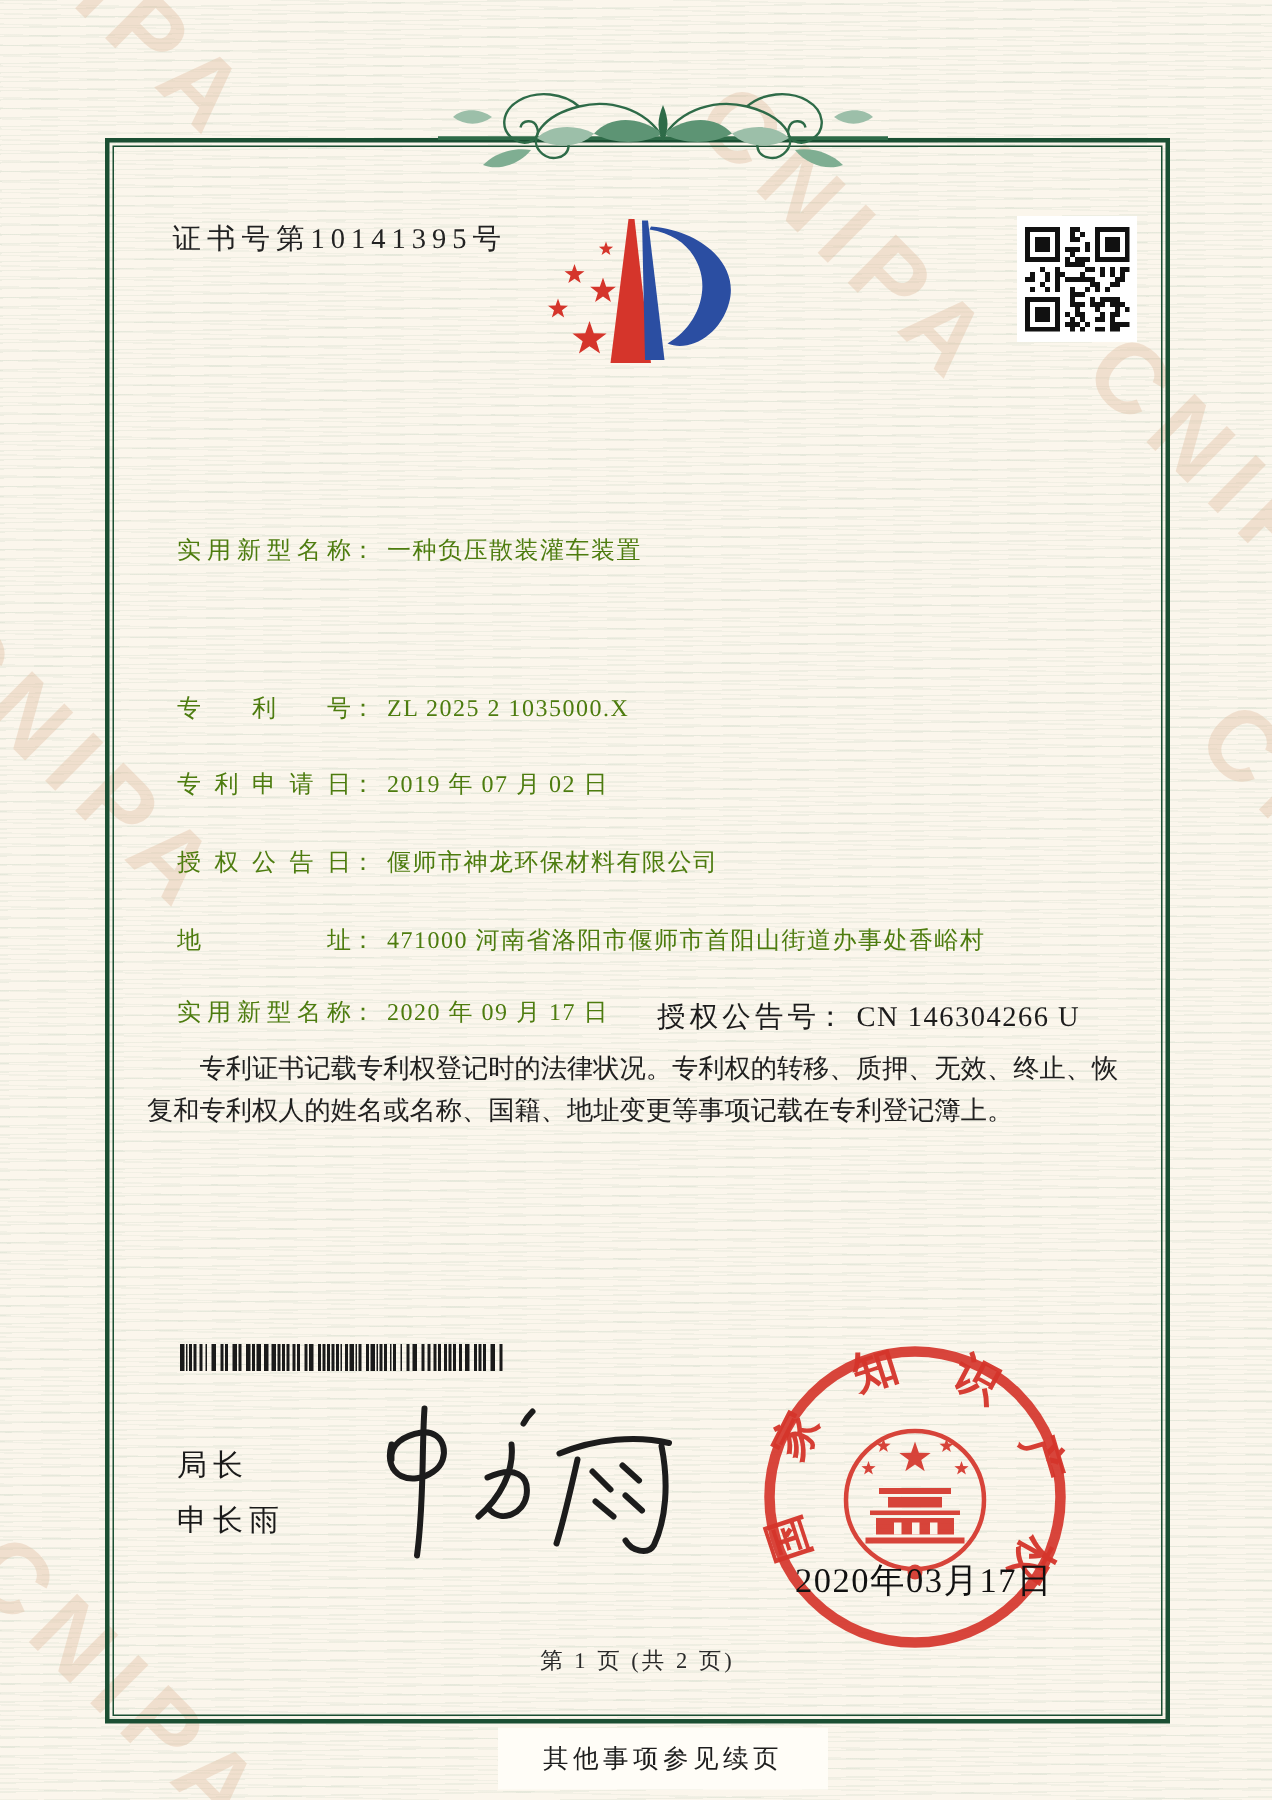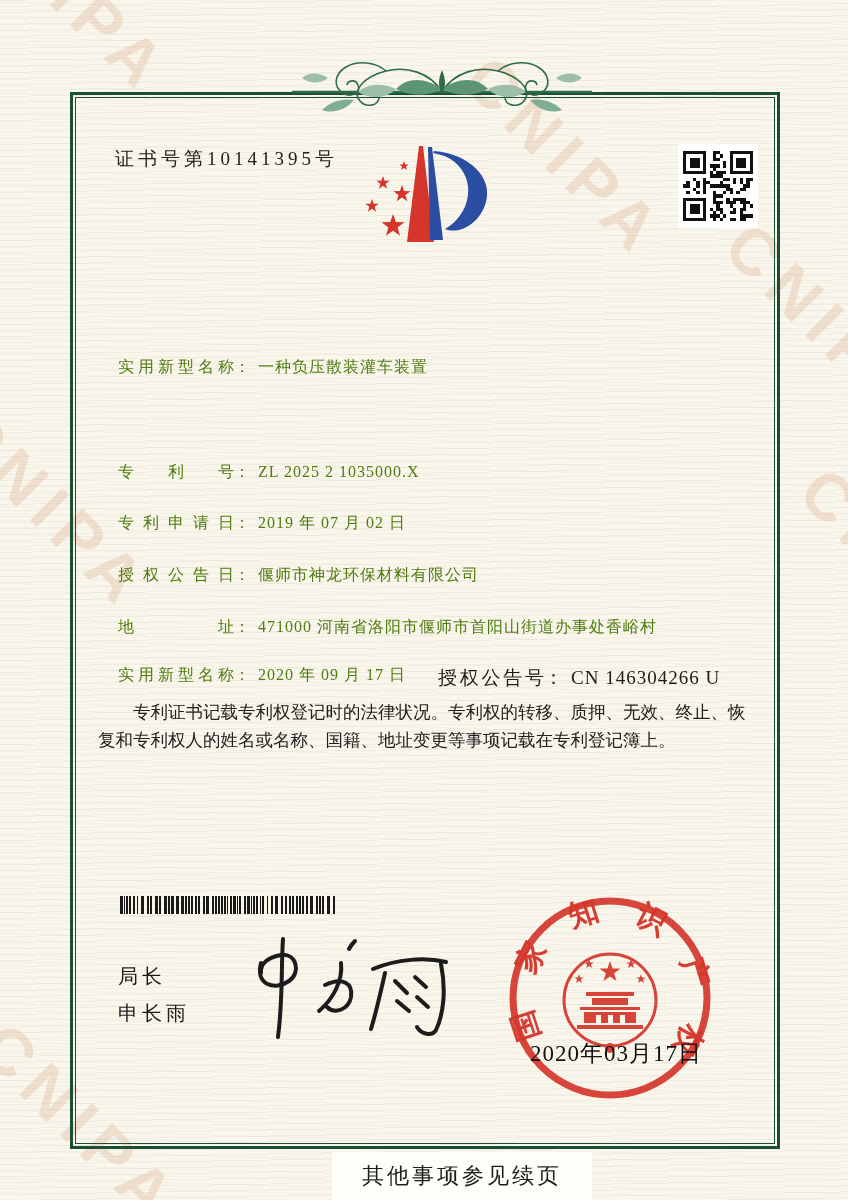--- a/index.html
+++ b/index.html
@@ -39,21 +39,21 @@
     font-family:"Liberation Sans","DejaVu Sans",sans-serif;letter-spacing:4px;}
   .signoff-name{position:absolute;left:118px;top:1000px;z-index:3;font-size:20px;color:#1a1a1a;
     font-family:"Liberation Sans","DejaVu Sans",sans-serif;letter-spacing:4px;}
   .signature{position:absolute;left:245px;top:933px;z-index:3;}
   .seal{position:absolute;left:498px;top:886px;z-index:3;}
   .seal-date{position:absolute;left:512px;top:1038px;width:190px;z-index:4;text-align:right;
     font-size:23px;color:#111;letter-spacing:1px;}
   .pageind{position:absolute;left:70px;top:1098px;width:710px;z-index:3;text-align:center;
     font-size:15px;color:#2a2a2a;letter-spacing:2px;}
   .contnote{position:absolute;left:332px;top:1152px;z-index:3;background:#fffdf7;
-    padding:9px 30px;font-size:22px;color:#1d1d1d;letter-spacing:3px;}
+    padding:9px 30px;font-size:17px;color:#1d1d1d;letter-spacing:3px;}
 </style>
 </head>
 <body>
 
 <div class="page">
   <div class="waves"></div>
 
   <div class="wm wm1">CNIPA</div>
   <div class="wm wm2">CNIPA</div>
   <div class="wm wm3">CNIPA</div>
@@ -379,14 +379,15 @@
       <rect x="-30" y="9" width="60" height="3"></rect>
       <rect x="-26" y="14" width="52" height="11"></rect>
       <rect x="-33" y="27" width="66" height="4"></rect>
       <rect x="-14" y="17" width="5" height="8" fill="#fbf6ec"></rect>
       <rect x="-2" y="17" width="5" height="8" fill="#fbf6ec"></rect>
       <rect x="10" y="17" width="5" height="8" fill="#fbf6ec"></rect>
     </g>
   </svg>
   <div class="seal-date">2020年03月17日</div>
 
+  <div class="pageind">第 1 页 (共 2 页)</div>
   <div class="contnote">其他事项参见续页</div>
 </div>
 
 </body></html>

